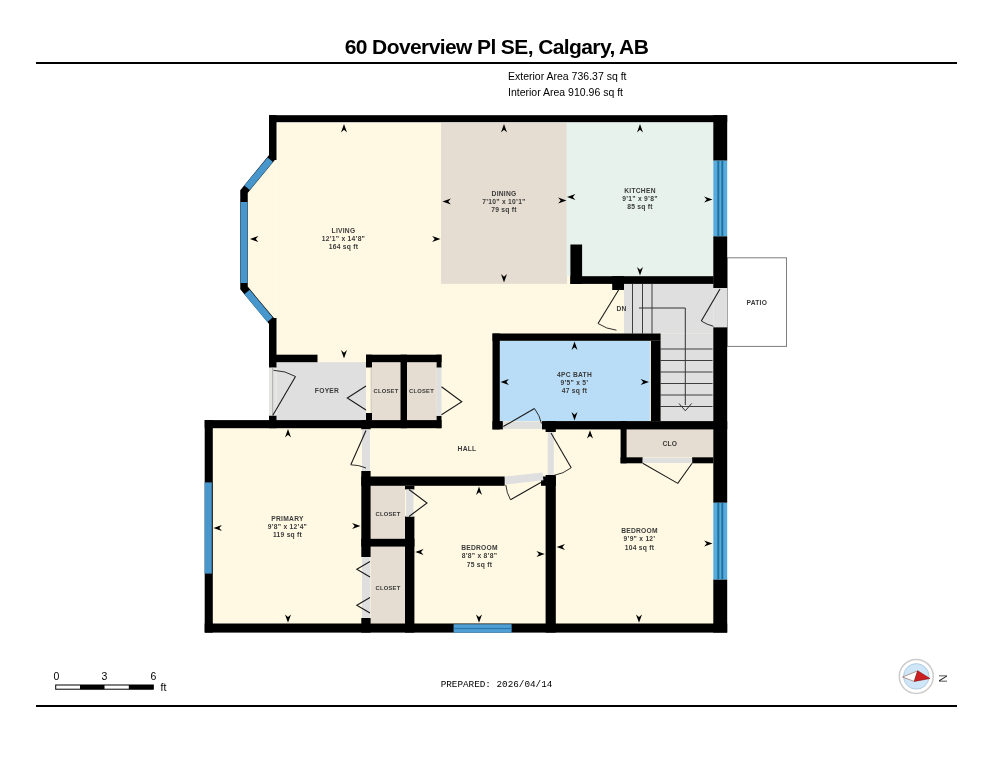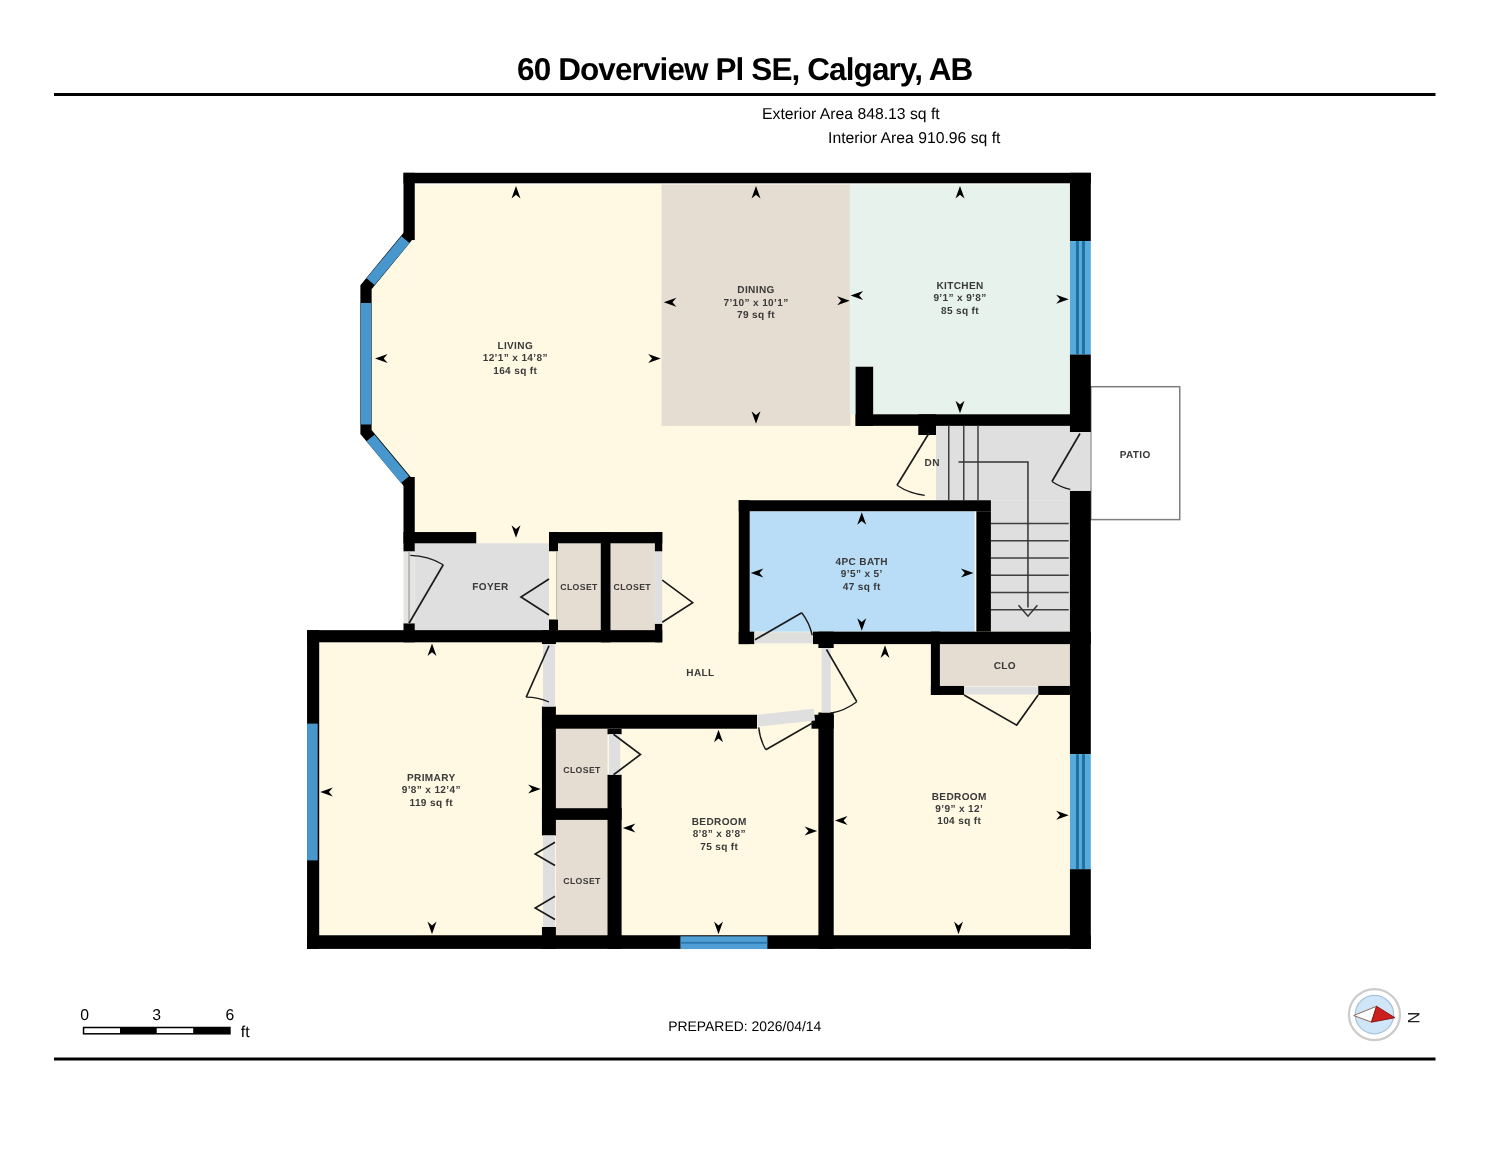--- a/index.html
+++ b/index.html
@@ -8,23 +8,23 @@
 </style>
 </head>
 <body>
 <div class="abs" style="left:0;top:0;width:912px;height:768px;padding-left:40px;">
 
 <div class="abs" style="left:0;top:35px;width:993px;text-align:center;font-size:21px;font-weight:700;letter-spacing:-0.6px;color:#000;">60 Doverview Pl SE, Calgary, AB</div>
 
 <div class="abs" style="left:36px;top:62px;width:921px;height:1.5px;background:#000;"></div>
 
 
-<div class="abs" style="left:508px;top:70px;font-size:10.5px;color:#000;">Exterior Area 848.13 sq ft</div>
-
-<div class="abs" style="left:508px;top:85.5px;font-size:10.5px;color:#000;margin-left:44px;">Interior Area 910.96 sq ft</div>
+<div class="abs" style="left:508px;top:70px;font-size:10.5px;color:#000;">Exterior Area 736.37 sq ft</div>
+
+<div class="abs" style="left:508px;top:85.5px;font-size:10.5px;color:#000;">Interior Area 910.96 sq ft</div>
 
 <svg class="abs" style="left:0;top:0;" width="993" height="768" viewBox="0 0 993 768">
 
 <rect x="276.5" y="123.0" width="436.8" height="501.5" fill="#FFF9E3"></rect>
 
 <polygon points="276.5,156 246,192 246,288 276.5,324" fill="#FFF9E3"></polygon>
 
 <rect x="441.0" y="123.0" width="126.0" height="160.9" fill="#E5DDD1"></rect>
 
 <rect x="566.5" y="123.0" width="146.8" height="153.2" fill="#E7F2EC"></rect>
@@ -294,21 +294,21 @@
     <rect x="25.7" y="30" width="97.6" height="4.2" fill="#fff" stroke="#000" stroke-width="1"></rect>
     <rect x="50.0" y="30" width="24.5" height="4.2" fill="#000"></rect>
     <rect x="98.8" y="30" width="24.5" height="4.2" fill="#000"></rect>
     <text x="26.5" y="25" font-size="10.5" fill="#000" text-anchor="middle">0</text>
     <text x="74.5" y="25" font-size="10.5" fill="#000" text-anchor="middle">3</text>
     <text x="123.3" y="25" font-size="10.5" fill="#000" text-anchor="middle">6</text>
     <text x="130.5" y="36" font-size="10.5" fill="#000">ft</text>
   </g>
 </svg>
 
-<div class="abs" style="left:0;top:679px;width:993px;text-align:center;font-size:9.3px;color:#000;">PREPARED: 2026/04/14</div>
+<div class="abs" style="left:0;top:679px;width:993px;text-align:center;font-size:9.3px;color:#000;font-family:Liberation Mono, monospace;">PREPARED: 2026/04/14</div>
 
 <svg class="abs" style="left:888px;top:648px;" width="70" height="60" viewBox="0 0 70 60">
   <g>
     <circle cx="28.3" cy="28.4" r="17" fill="#fff" stroke="#ccc" stroke-width="1.5"></circle>
     <circle cx="28.3" cy="28.4" r="12.8" fill="#cfe6f8" stroke="#a8c4d8" stroke-width="0.8"></circle>
     <g transform="rotate(2 28.3 28.4)">
       <polygon points="14.5,29.5 29.5,22.8 26.5,33.5" fill="#fff" stroke="#8a5a4a" stroke-width="0.6"></polygon>
       <polygon points="29.5,22.8 42,30 26.5,33.5" fill="#cc1f1f" stroke="#8a1010" stroke-width="0.6"></polygon>
     </g>
     <text x="50.5" y="30.5" font-size="11" fill="#222" text-anchor="middle" transform="rotate(90 50.5 30.5)">N</text>

